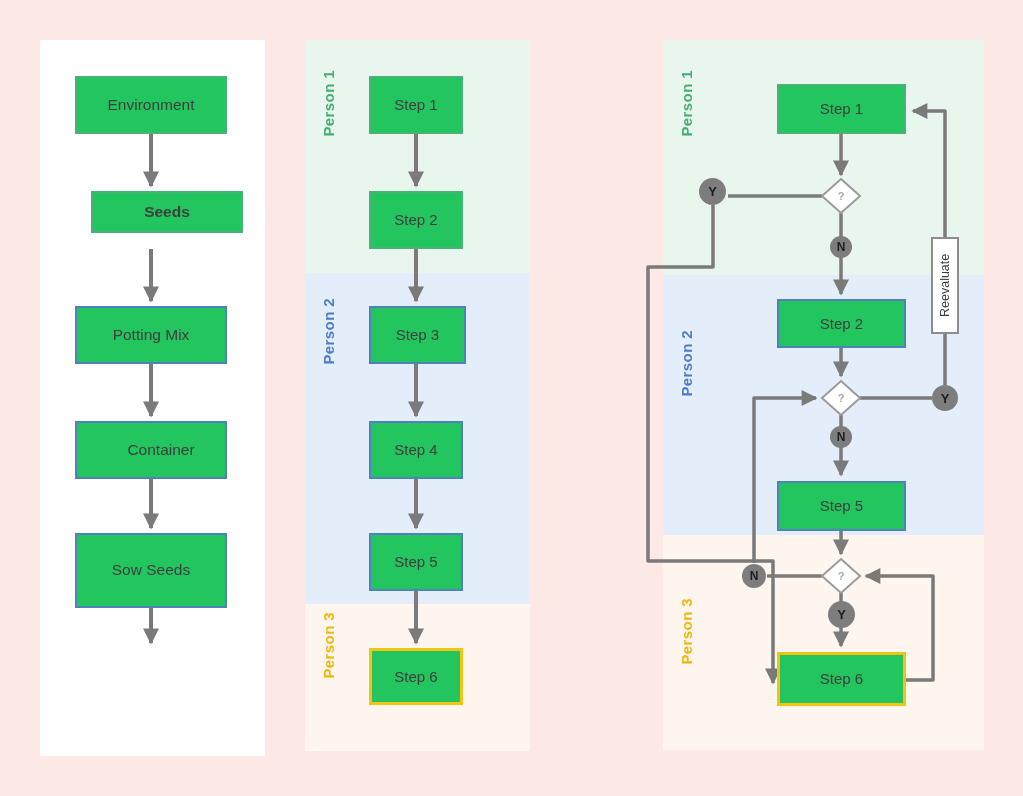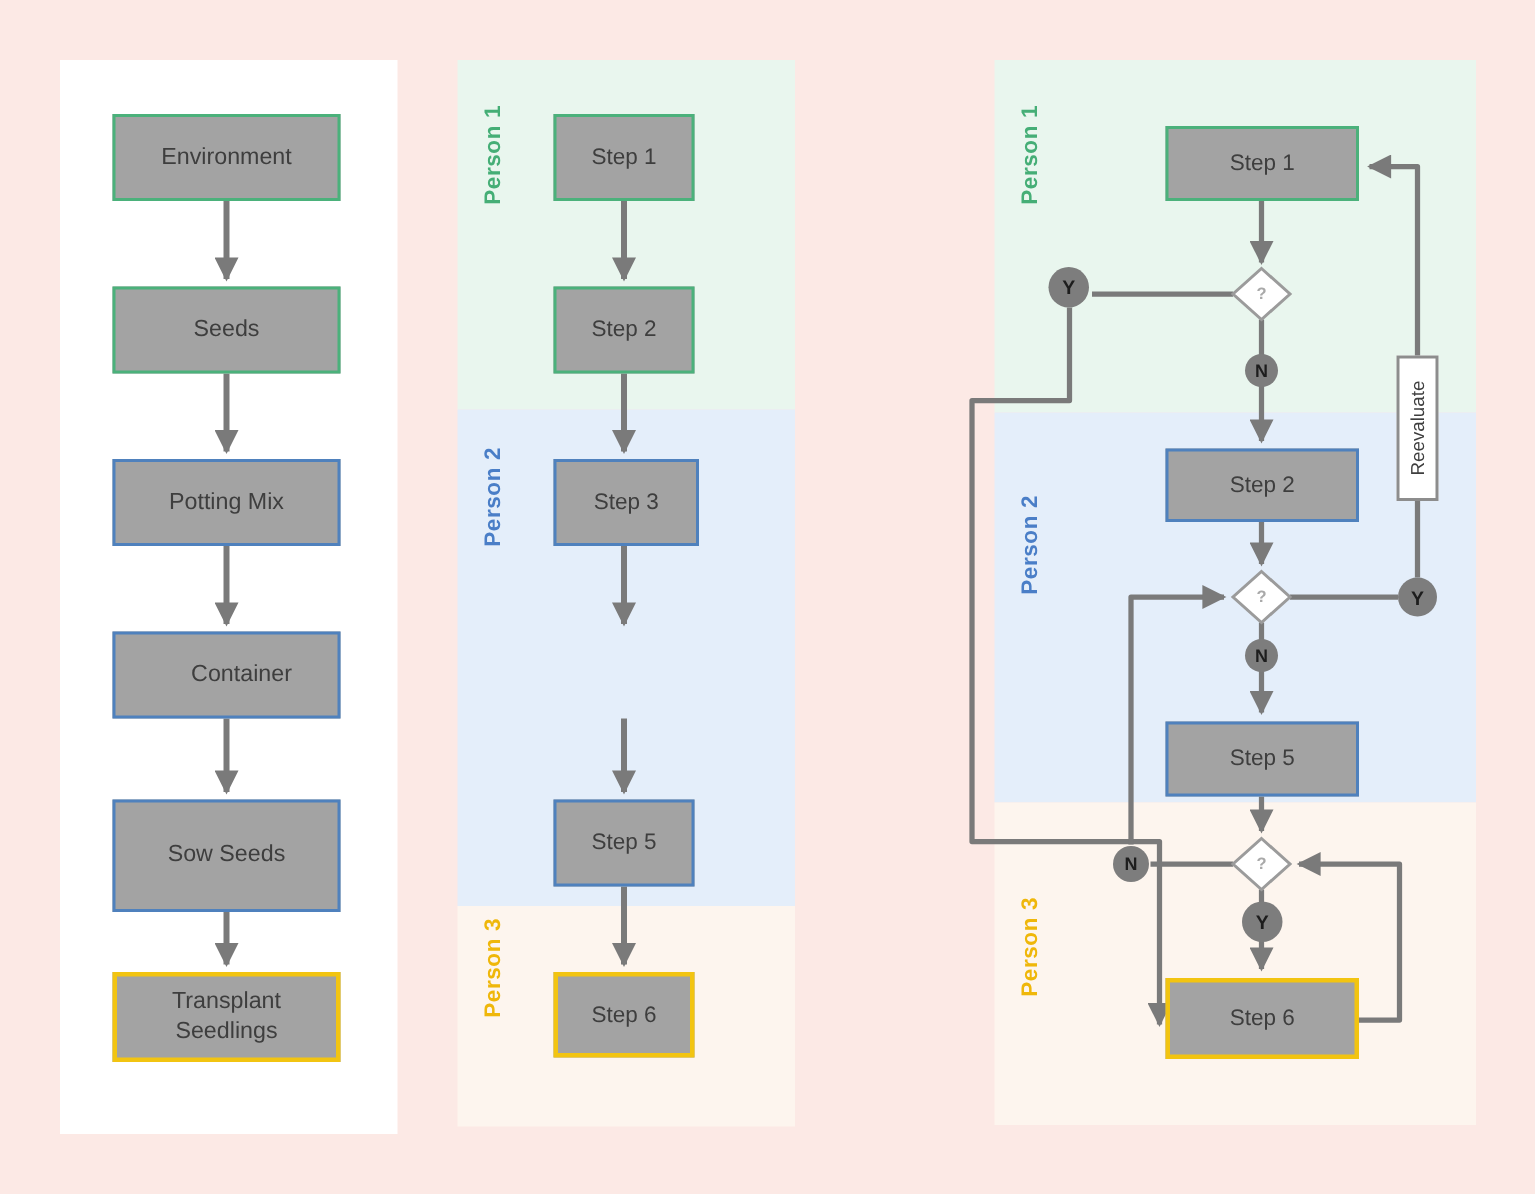--- a/index.html
+++ b/index.html
@@ -7,21 +7,21 @@
   body { font-family:"Liberation Sans", sans-serif; background:#fce9e5; overflow:hidden; }
   .stage { position:absolute; left:0; top:0; width:1023px; height:796px; }
 
   .card { position:absolute; background:#ffffff; }
   .lane { position:absolute; }
   .lane-green  { background:#e9f6ee; }
   .lane-blue   { background:#e4eefa; }
   .lane-cream  { background:#fdf5ee; }
 
   .flow-box {
-    position:absolute; background:#a3a3a3;
+    position:absolute; background:#22c55e;
     display:flex; align-items:center; justify-content:center;
     text-align:center; font-size:15.5px; color:#3e3e3e;
     line-height:1.3; padding:2px 8px;
   }
   .bd-green  { border:2.5px solid #4bb17b; }
   .bd-blue   { border:2.5px solid #4f81bd; }
   .bd-yellow { border:3px solid #f2c411; }
 
   .vlabel {
     position:absolute; writing-mode:vertical-rl; transform:rotate(180deg);
@@ -103,33 +103,33 @@
     </g>
 
     <g fill="#ffffff" stroke="#9b9b9b" stroke-width="2">
       <polygon points="841,179 860,196 841,213 822,196"></polygon>
       <polygon points="841,381 860,398 841,415 822,398"></polygon>
       <polygon points="841,559 860,576 841,593 822,576"></polygon>
     </g>
   </svg>
 
   <div class="flow-box bd-green" style="left:75px; top:76px; width:152px; height:58px;">Environment</div>
-  <div class="flow-box bd-green" style="left:75px; top:191px; width:152px; height:58px;">Seeds</div>
+  <div class="flow-box bd-green" style="left:91px; top:191px; width:152px; height:42px;font-weight:bold;">Seeds</div>
   <div class="flow-box bd-blue" style="left:75px; top:306px; width:152px; height:58px;">Potting Mix</div>
   <div class="flow-box bd-blue" style="left:75px; top:421px; width:152px; height:58px;padding-left:28px;">Container</div>
   <div class="flow-box bd-blue" style="left:75px; top:533px; width:152px; height:75px;">Sow Seeds</div>
-  <div class="flow-box bd-yellow" style="left:75px; top:648px; width:152px; height:60px;">Transplant Seedlings</div>
 
   <div class="vlabel lbl-green" style="left:320px; top:70px;">Person 1</div>
   <div class="vlabel lbl-blue" style="left:320px; top:298px;">Person 2</div>
   <div class="vlabel lbl-gold" style="left:320px; top:612px;">Person 3</div>
 
   <div class="flow-box bd-green" style="left:369px; top:76px; width:94px; height:58px; font-size:15px;">Step 1</div>
   <div class="flow-box bd-green" style="left:369px; top:191px; width:94px; height:58px; font-size:15px;">Step 2</div>
   <div class="flow-box bd-blue" style="left:369px; top:306px; width:97px; height:58px; font-size:15px;">Step 3</div>
+  <div class="flow-box bd-blue" style="left:369px; top:421px; width:94px; height:58px; font-size:15px;">Step 4</div>
   <div class="flow-box bd-blue" style="left:369px; top:533px; width:94px; height:58px; font-size:15px;">Step 5</div>
   <div class="flow-box bd-yellow" style="left:369px; top:648px; width:94px; height:57px; font-size:15px;">Step 6</div>
 
   <div class="vlabel lbl-green" style="left:678px; top:70px;">Person 1</div>
   <div class="vlabel lbl-blue" style="left:678px; top:330px;">Person 2</div>
   <div class="vlabel lbl-gold" style="left:678px; top:598px;">Person 3</div>
 
   <div class="flow-box bd-green" style="left:777px; top:84px; width:129px; height:50px; font-size:15px;">Step 1</div>
   <div class="flow-box bd-blue" style="left:777px; top:299px; width:129px; height:49px; font-size:15px;">Step 2</div>
   <div class="flow-box bd-blue" style="left:777px; top:481px; width:129px; height:50px; font-size:15px;">Step 5</div>

